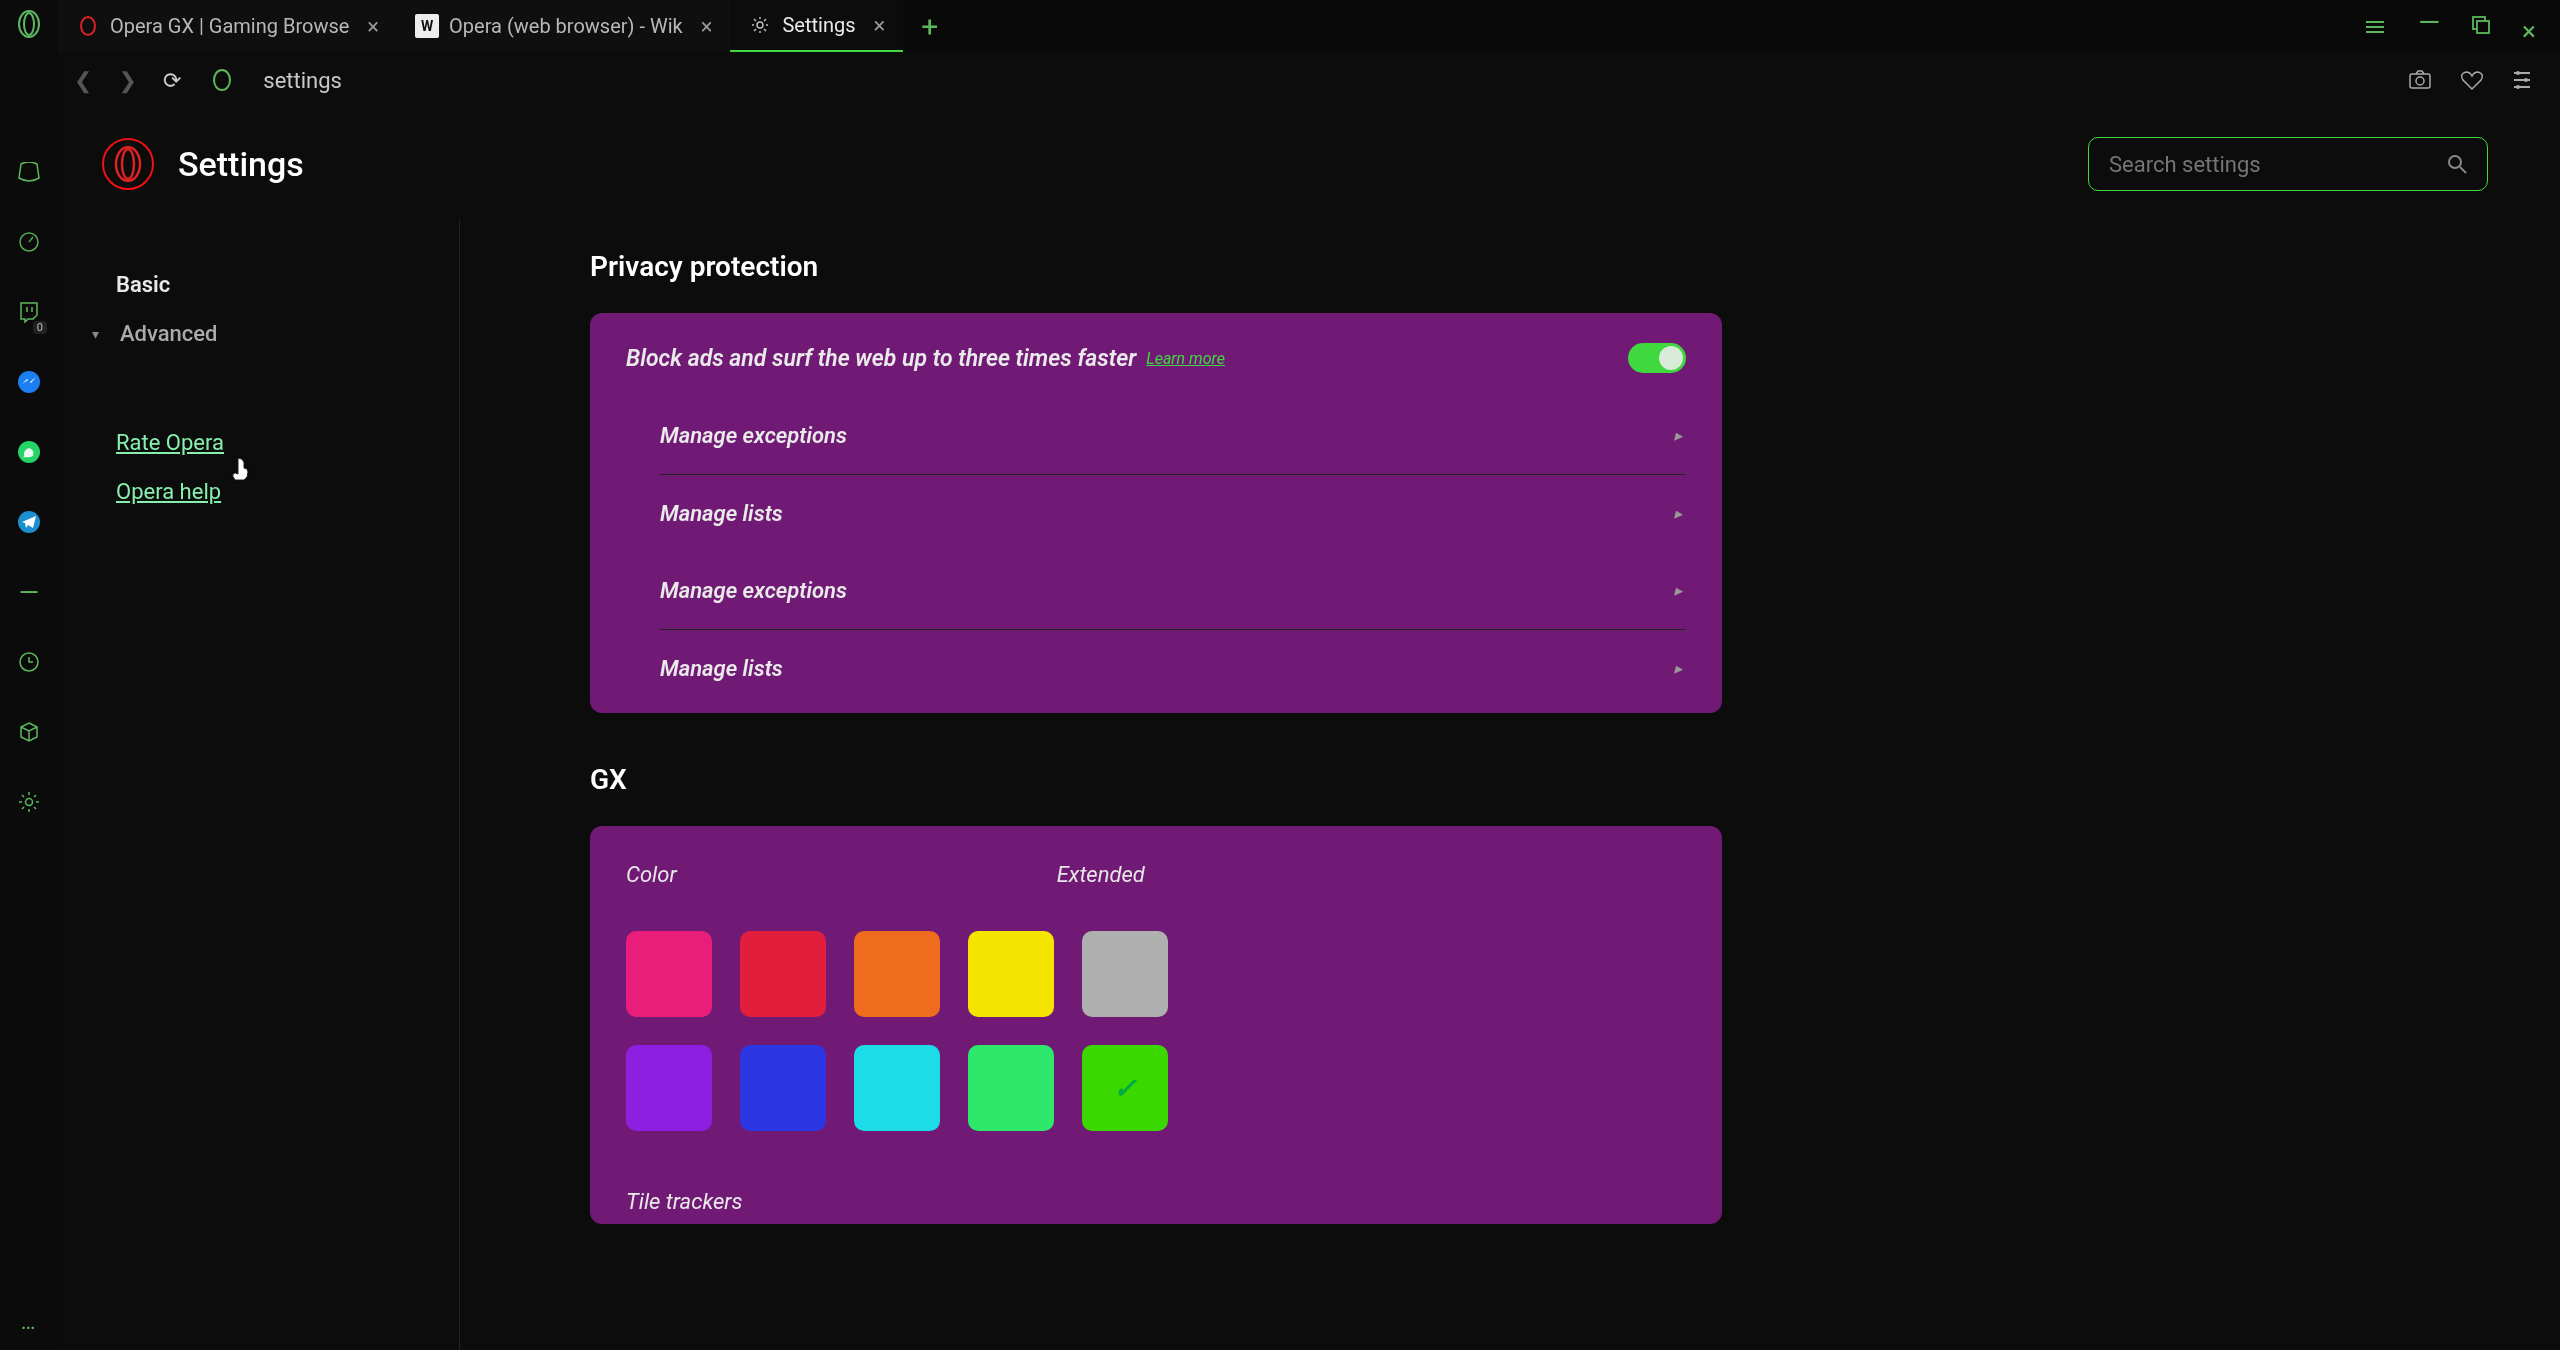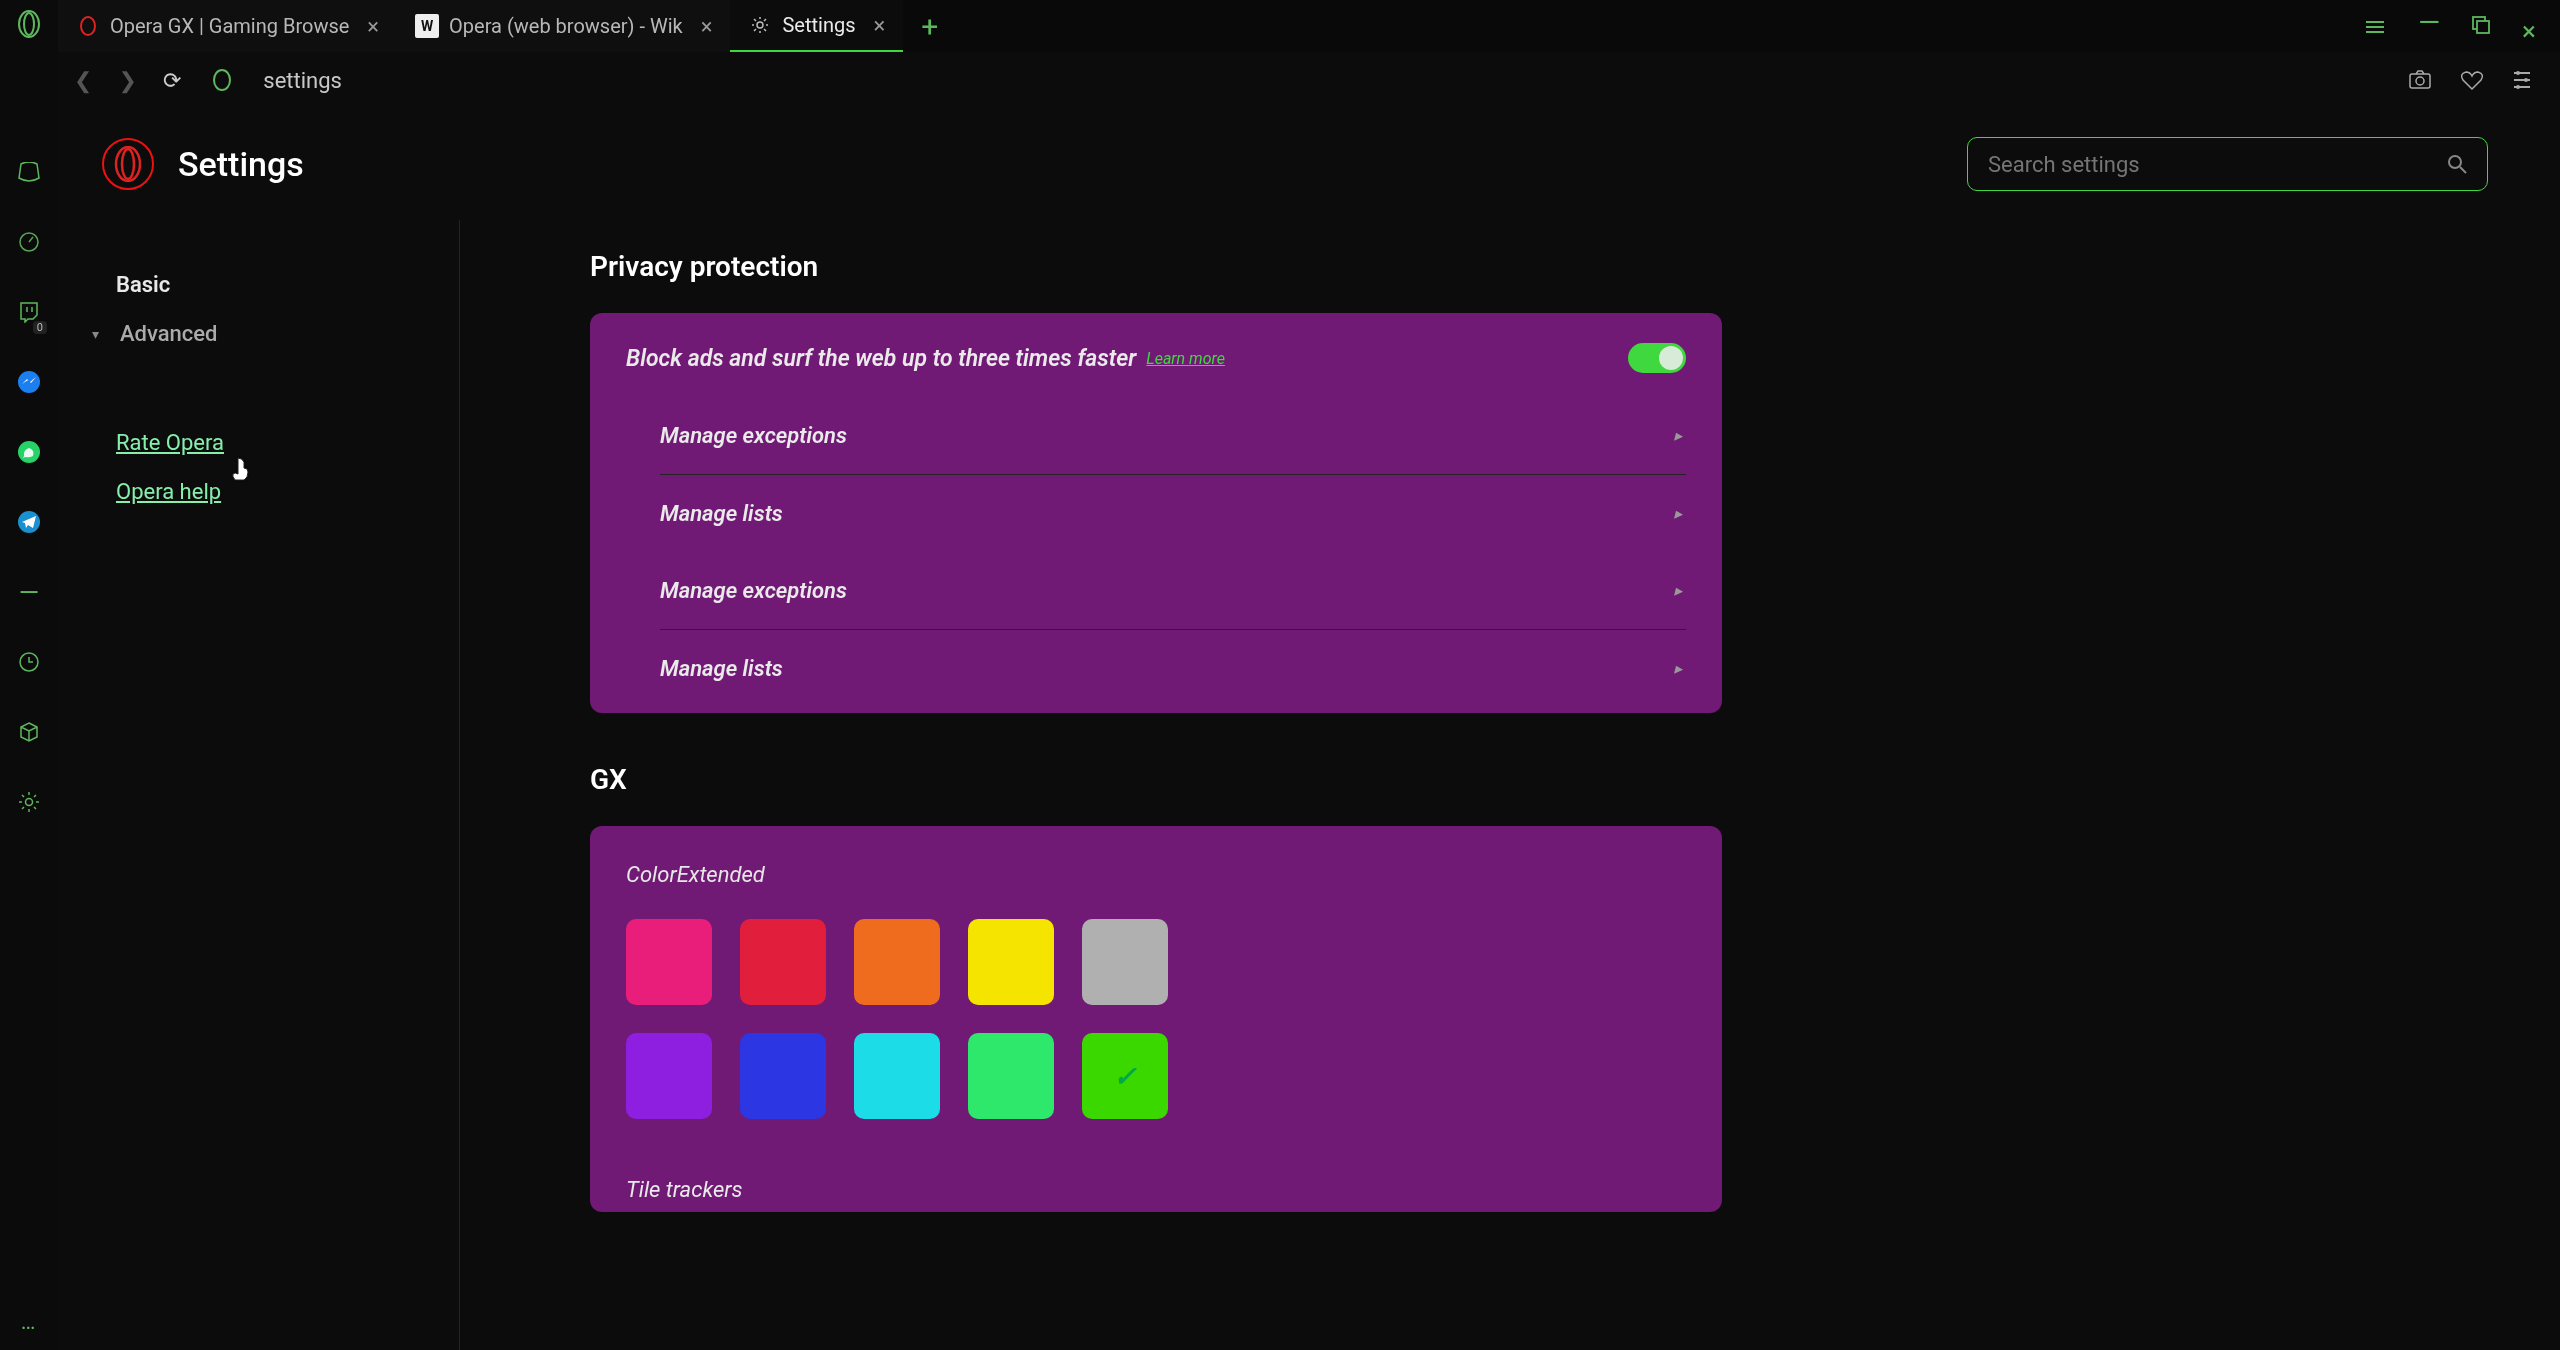--- a/index.html
+++ b/index.html
@@ -22,21 +22,21 @@
   .sb-icon { width: 32px; height: 32px; display: flex; align-items: center; justify-content: center; color: #5db85d; font-size: 22px; position: relative; }
   .sb-icon.dim { color: #5db85d; opacity: .9; }
   .sb-spacer { flex: 1; }
   .sb-ellipsis { color: #5db85d; font-size: 22px; margin-bottom: 16px; letter-spacing: 2px;}
   .sb-badge { position:absolute; bottom:-6px; right:-2px; background:#222; color:#bbb; font-size:11px; padding:1px 4px; border-radius:4px; line-height:1; }
 
   .page { position: absolute; left: 58px; top: 108px; right: 0; bottom: 0; background: #0c0c0c; display: flex; flex-direction: column; }
   .page-header { display: flex; align-items: center; height: 112px; padding: 0 44px; }
   .page-logo { width: 52px; height: 52px; border: 2px solid #e11; border-radius: 50%; display:flex; align-items:center; justify-content:center; margin-right: 24px;}
   .page-title { font-size: 34px; font-weight: 500; color: #fff; flex:1; }
-  .search-settings { display:flex; align-items:center; border: 1.5px solid #3fd83f; border-radius: 10px; padding: 0 20px; height: 54px; width: 521px; margin-right: 28px;}
+  .search-settings { display:flex; align-items:center; border: 1.5px solid #3fd83f; border-radius: 10px; padding: 0 20px; height: 54px; width: 400px; margin-right: 28px;}
   .search-settings input { flex:1; background: transparent; border: none; outline: none; color: #ccc; font-size: 22px; }
   .search-settings .sicon { color: #888; font-size: 22px; }
 
   .page-body { flex: 1; display: flex; }
   .nav-sidebar { width: 402px; border-right: 1px solid #232323; padding: 40px 0 0 58px; }
   .nav-item { font-size: 22px; padding: 12px 0; color: #e8e8e8; cursor: pointer; font-weight: 600;}
   .nav-item.adv { font-weight: 500; color: #aaa; display:flex; align-items:center; gap:10px;}
   .nav-caret { font-size: 14px; color:#888; margin-left:-24px; width:18px;}
   .nav-group { margin-top: 60px; }
   .nav-link { font-size: 22px; padding: 12px 0; color: #86efac; text-decoration: underline; cursor: pointer; display: block;}
@@ -50,21 +50,21 @@
   .prow .link-inline { color:#3fd83f; text-decoration: underline; margin-left: 10px;}
   .prow .spacer { flex:1; }
   .toggle { width: 58px; height: 30px; background: #3fd83f; border-radius: 999px; position: relative; }
   .toggle .knob { position:absolute; right:3px; top:3px; width:24px; height:24px; background:#d8ead8; border-radius:50%; }
   .subrows { padding: 0 36px 0 70px; }
   .subrow { display:flex; align-items:center; justify-content:space-between; padding: 26px 0; border-bottom: 1px solid #232323; }
   .subrow:last-child { border-bottom: none; }
   .subrow-label { font-size: 22px; font-weight:600; color:#eaeaea; }
   .caret-r { color:#999; font-size:16px; padding-right:4px;}
   .gx-panel .inner { padding: 30px 36px; }
-  .color-head { display:flex; align-items:center; margin-bottom: 32px;}
+  .color-head { display:flex; align-items:center; gap: 380px; margin-bottom: 44px;}
   .swatch-grid { display: grid; grid-template-columns: repeat(5, 86px); grid-template-rows: repeat(2, 86px); gap: 28px; }
   .swatch { width: 86px; height: 86px; border-radius: 10px; display:flex; align-items:center; justify-content:center;}
   .swatch.selected::after { content: "✓"; color: #0a4; font-size: 28px; font-weight: 900;}
   .tile-anim { padding: 28px 36px 4px; font-size: 22px; color:#eaeaea;}
   svg { display:block; }
 </style>
 </head>
 <body>
 
 <div class="icon-sidebar">

